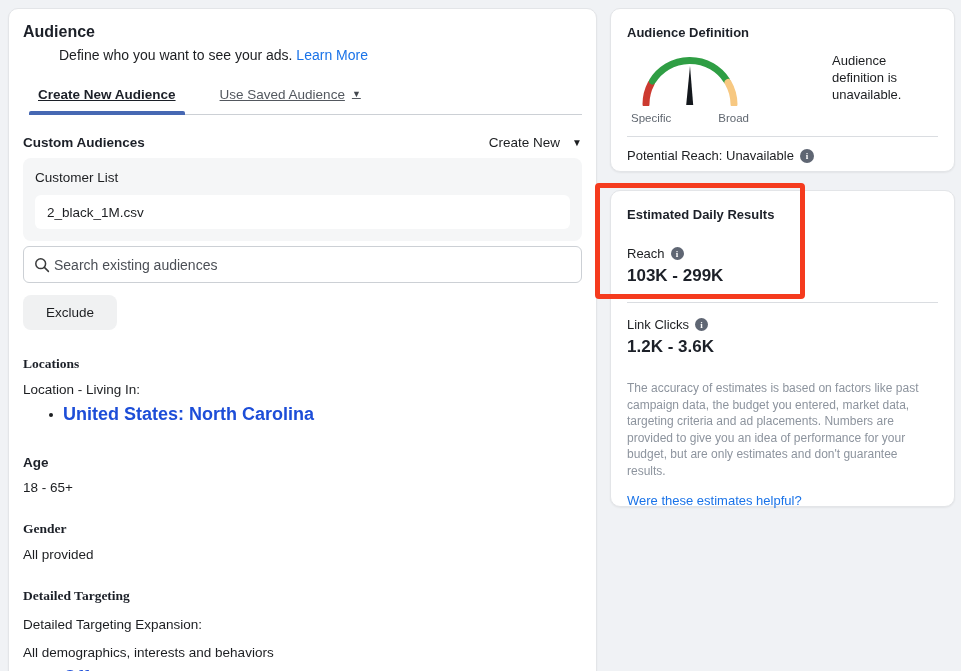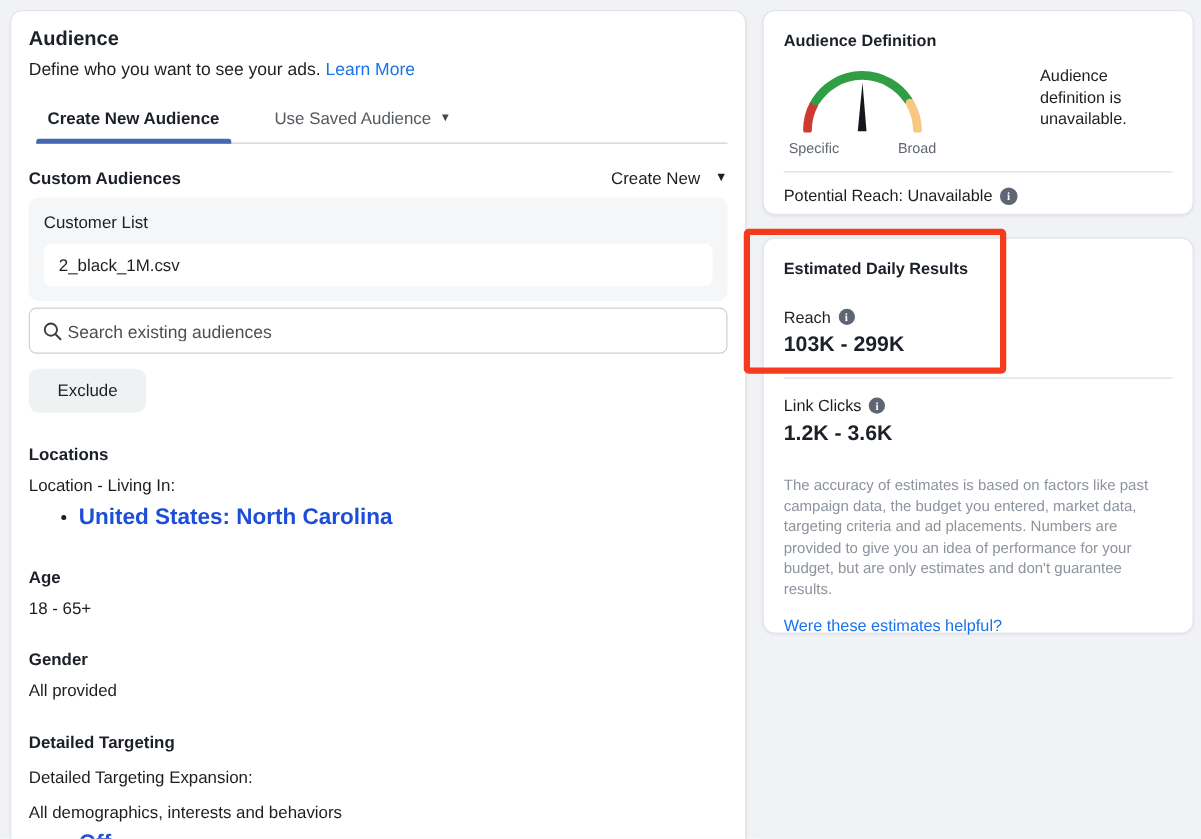--- a/index.html
+++ b/index.html
@@ -13,24 +13,24 @@
   .card {
     background:#fff;
     border:1px solid #e3e5e8;
     border-radius:10px;
     box-shadow:0 1px 2px rgba(0,0,0,.06);
     position:absolute;
   }
   
   .left-card { left:8px; top:8px; width:589px; height:680px; padding:14px 14px 0 14px; }
   .panel-title { font-size:16px; font-weight:bold; color:#1c2028; }
-  .panel-subtitle { font-size:14px; margin-top:6px; color:#1c1e21; }
+  .panel-subtitle { font-size:14px; margin-top:6px; color:#1c1e21;margin-left:36px; }
   .link { color:#1a73e8; text-decoration:none; cursor:pointer; }
   .tabs { display:flex; align-items:flex-end; margin-top:24px; border-bottom:1px solid #ccd0d5; margin-left:6px; }
-  .tab { padding:0 9px 12px 9px; font-size:13.5px; position:relative; cursor:pointer; }
+  .tab { padding:0 9px 12px 9px; font-size:13.5px; position:relative; cursor:pointer;text-decoration:underline; }
   .tab.active { font-weight:bold; color:#1c2028; }
   .tab.active .tab-underline {
     position:absolute; left:0; right:0; bottom:-1px; height:4px;
     background:#4668b3; border-radius:2px 2px 0 0;
   }
   .tab.inactive { color:#53585f; margin-left:26px; display:flex; align-items:center; gap:7px; }
   .caret { font-size:9px; color:#444950; line-height:1; }
   .row-between { display:flex; justify-content:space-between; align-items:flex-end; margin-top:20px; }
   .section-label { font-size:13.5px; font-weight:bold; color:#1c2028; }
   .create-new { font-size:13.5px; color:#1c1e21; display:flex; align-items:center; gap:12px; cursor:pointer; }
@@ -50,21 +50,21 @@
     font-size:14px; color:#1c1e21; background:transparent;
   }
   .search-box input::placeholder { color:#4b4f56; opacity:1; }
   .exclude-btn {
     margin-top:12px; display:inline-block; background:#f0f1f2; border:none; border-radius:8px;
     padding:10px 23px; font-family:"Liberation Sans", sans-serif; font-size:13.5px; color:#1c1e21; cursor:pointer;
   }
   .section-heading { font-size:13.5px; font-weight:bold; color:#1c2028; }
   .section-line { font-size:13.5px; color:#1c1e21; margin-top:10px; }
   .bullet-line { font-size:18px; color:#1d4ed8; margin-top:7px; padding-left:26px; display:flex; align-items:center;font-weight:bold; }
-  .bullet-line .dot { width:4px; height:4px; border-radius:50%; background:#1c1e21; margin-right:10px; flex:0 0 auto; } .mt30 { margin-top:30px; } .mt26 { margin-top:26px; }
+  .bullet-line .dot { width:4px; height:4px; border-radius:50%; background:#1c1e21; margin-right:10px; flex:0 0 auto; } .mt30 { margin-top:30px; } .mt26 { margin-top:26px;font-family:Liberation Serif, serif; }
   
   .def-card { left:610px; top:8px; width:345px; height:164px; padding:16px; }
   .card-title { font-size:13px; font-weight:bold; color:#1c2028; }
   .gauge-row { display:flex; margin-top:10px; }
   .gauge-wrap { width:122px; margin-left:2px; }
   .gauge-labels { display:flex; justify-content:space-between; font-size:11.5px; color:#606770; margin-top:2px; padding:0 2px; }
   .def-status { margin-left:auto; width:106px; font-size:13px; line-height:17px; color:#1c1e21; margin-top:2px; }
   .divider { border-top:1px solid #dadde1; }
   .potential-reach { font-size:13px; color:#1c1e21; display:flex; align-items:center; gap:6px; }
   .info-icon {

